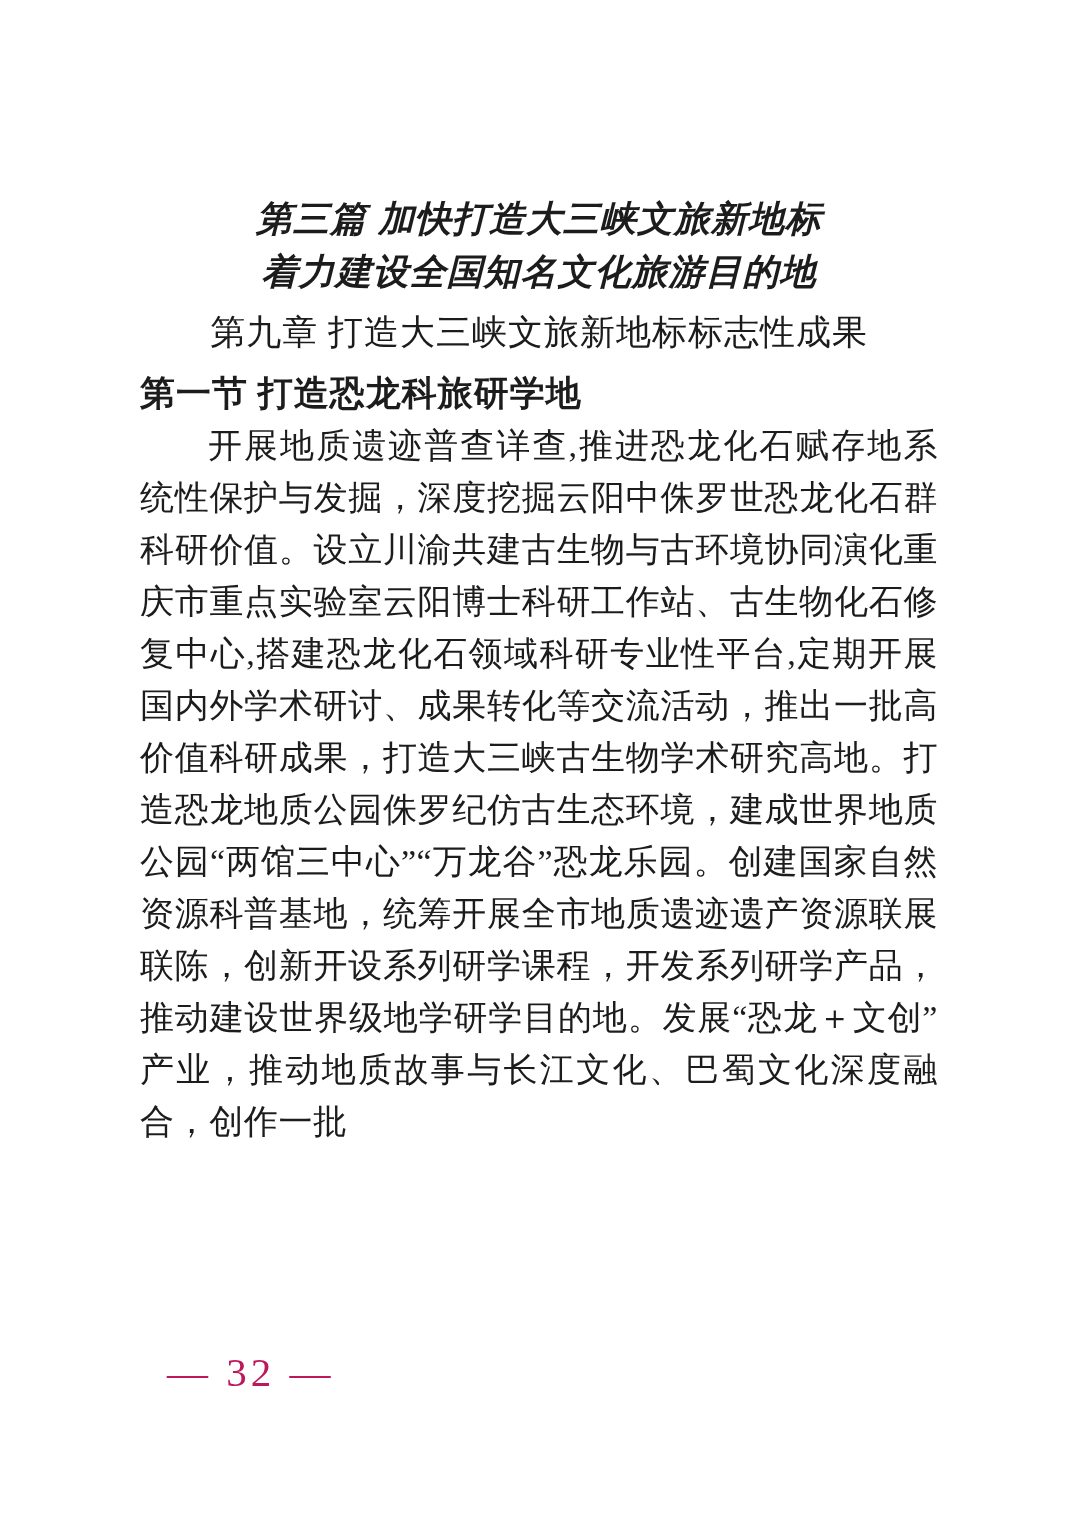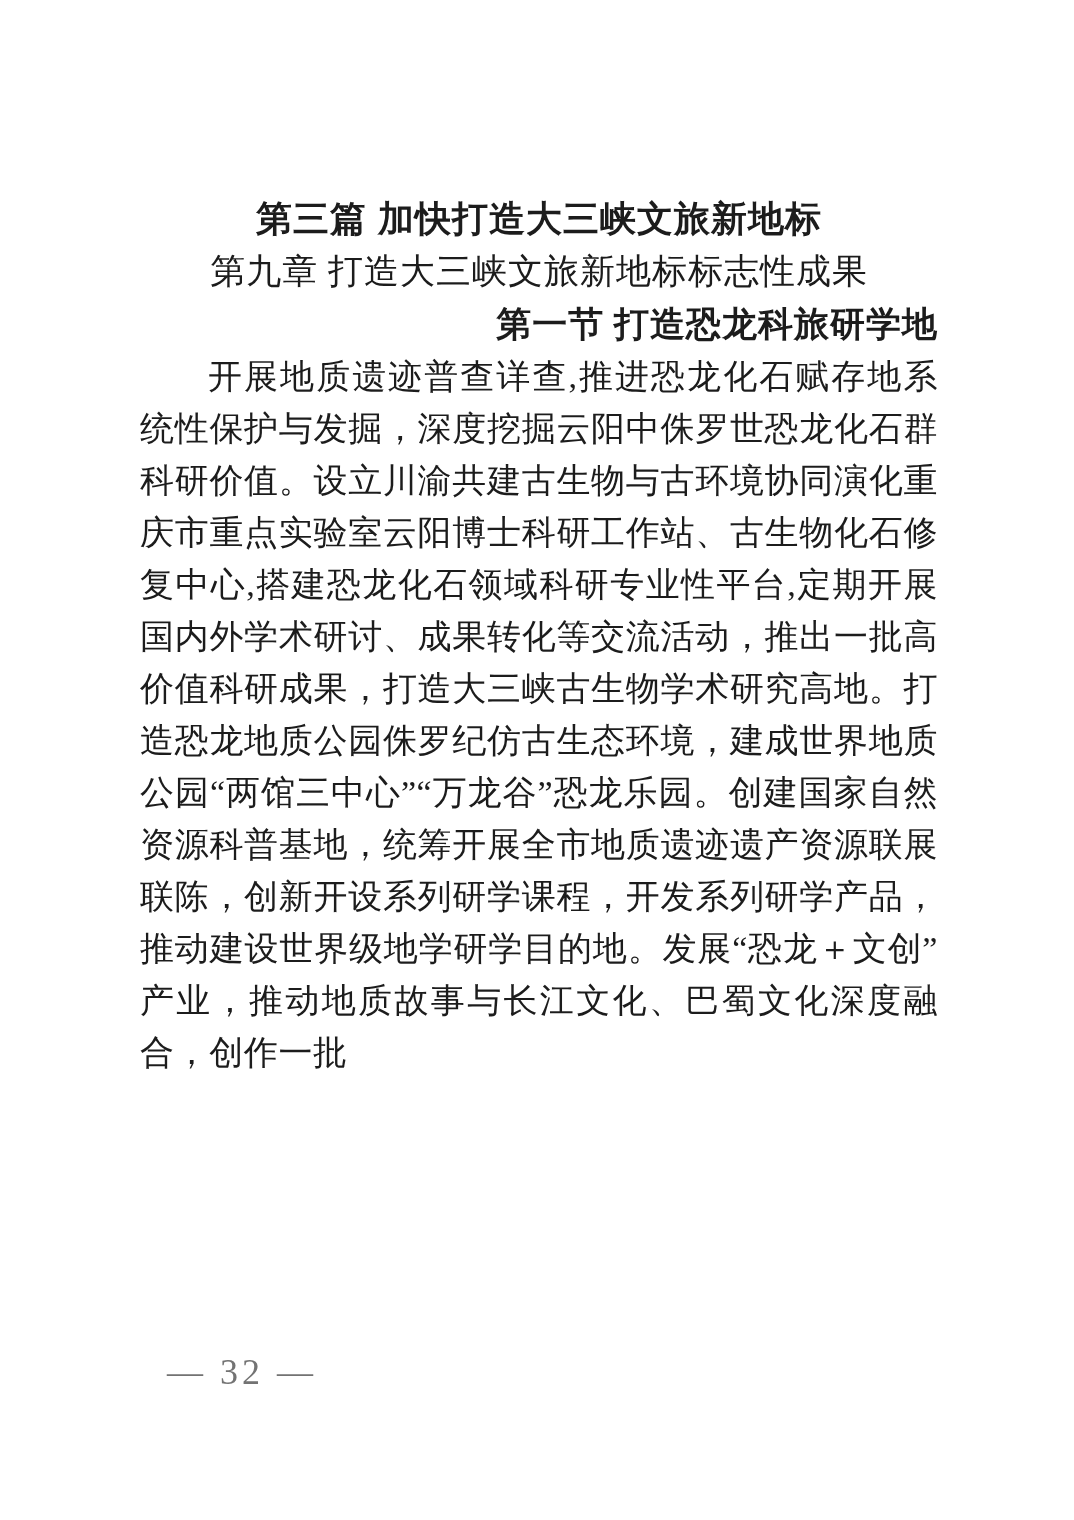--- a/index.html
+++ b/index.html
@@ -23,65 +23,67 @@
     width: 798px;
   }
   .doc-title {
     font-family: "Liberation Sans", "DejaVu Sans", sans-serif;
     font-weight: bold;
     font-size: 36px;
     line-height: 53px;
     text-align: center;
     letter-spacing: 1px;
     margin: 0;
+    font-style: italic;
   }
   .body-para {
     font-size: 34px;
     line-height: 52px;
     letter-spacing: 0.6px;
     text-align: justify;
     text-justify: inter-ideograph;
     text-align-last: left;
     text-indent: 2em;
     margin: 0;
   }
   .chapter-heading {
     font-size: 35px;
     font-weight: normal;
     line-height: 53px;
     text-align: center;
     letter-spacing: 1px;
-    margin: 0;
+    margin: 8px;
   }
   .section-heading {
     font-size: 35px;
     font-weight: bold;
     line-height: 53px;
-    text-align: right;
+    text-align: left;
     letter-spacing: 1px;
     margin: 0;
   }
   .page-footer {
     position: absolute;
     left: 167px;
     top: 1352px;
-    font-size: 36px;
+    font-size: 41px;
     line-height: 40px;
     letter-spacing: 4px;
-    color: #737373;
+    color: #be185d;
   }
 </style>
 </head>
 <body>
 
 <div class="page">
   <div class="content">
 
     <h1 class="doc-title">第三篇 加快打造大三峡文旅新地标</h1>
 
+    <h1 class="doc-title">着力建设全国知名文化旅游目的地</h1>
 
 
     <h2 class="chapter-heading">第九章 打造大三峡文旅新地标标志性成果</h2>
 
 
     <h3 class="section-heading">第一节 打造恐龙科旅研学地</h3>
 
     <p class="body-para">开展地质遗迹普查详查,推进恐龙化石赋存地系统性保护与发掘，深度挖掘云阳中侏罗世恐龙化石群科研价值。设立川渝共建古生物与古环境协同演化重庆市重点实验室云阳博士科研工作站、古生物化石修复中心,搭建恐龙化石领域科研专业性平台,定期开展国内外学术研讨、成果转化等交流活动，推出一批高价值科研成果，打造大三峡古生物学术研究高地。打造恐龙地质公园侏罗纪仿古生态环境，建成世界地质公园“两馆三中心”“万龙谷”恐龙乐园。创建国家自然资源科普基地，统筹开展全市地质遗迹遗产资源联展联陈，创新开设系列研学课程，开发系列研学产品，推动建设世界级地学研学目的地。发展“恐龙＋文创”产业，推动地质故事与长江文化、巴蜀文化深度融合，创作一批</p>
 
   </div>

